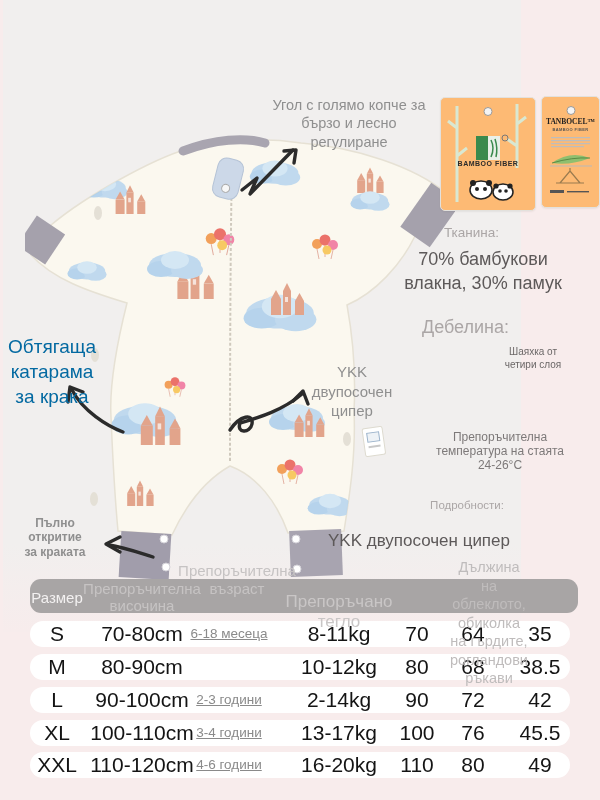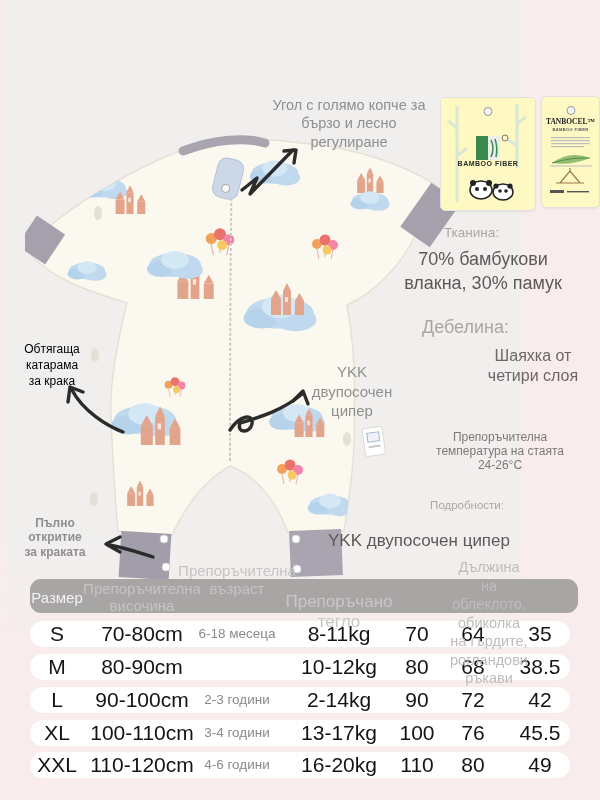--- a/index.html
+++ b/index.html
@@ -2,52 +2,52 @@
 <html><head>
 <meta charset="utf-8">
 <style>
   html,body{margin:0;padding:0;}
   body{width:600px;height:800px;background:#f8ecec;font-family:"Liberation Sans",sans-serif;position:relative;overflow:hidden;}
   .page{position:absolute;inset:0;width:524px;height:800px;}
   .panel{position:absolute;left:3px;right:3px;top:0;height:632px;
          background:linear-gradient(180deg,#f1efee 0%,#f1efee 86%,#f7ecec 100%);}
   .note{position:absolute;color:#8f8f8f;text-align:center;white-space:pre-line;}
   .top-note{left:244px;top:96px;width:210px;font-size:14.5px;line-height:1.27;}
-  .buckle-note{left:0px;top:342px;width:104px;font-size:12px;line-height:1.32;color:#000000;}
+  .buckle-note{left:0px;top:334px;width:104px;font-size:19px;line-height:1.32;color:#0369a1;}
   .opening-note{left:15px;top:516px;width:80px;font-size:12px;line-height:1.2;font-weight:bold;}
   .zipper-note{left:287px;top:362px;width:130px;font-size:15px;line-height:1.3;}
   .spec-label{position:absolute;color:#aba6a6;text-align:center;white-space:nowrap;}
   .spec-value{position:absolute;color:#5d5959;text-align:center;white-space:pre-line;}
   .fabric-label{right:25px;top:225px;font-size:13.5px;}
   .fabric-value{left:378px;top:248px;width:210px;font-size:18px;line-height:1.32;}
   .thickness-label{right:15px;top:317px;font-size:18px;}
-  .thickness-value{left:468px;top:346px;width:130px;font-size:16px;line-height:1.28;color:#6b6767;}
+  .thickness-value{left:468px;top:346px;width:130px;font-size:10px;line-height:1.28;color:#6b6767;}
   .temp-note{left:415px;top:430px;width:170px;font-size:12px;line-height:1.18;color:#7d7979;text-align:center;position:absolute;white-space:pre-line;}
   .details-label{right:20px;top:499px;font-size:11.5px;}
   .details-value{right:14px;top:531px;font-size:17px;text-align:right;white-space:nowrap;width:auto;}
   
-  .tag{position:absolute;background:#fef9c3;border:1px solid #e3e1dd;border-radius:5px;box-shadow:0 1px 2px rgba(0,0,0,.06);}
+  .tag{position:absolute;background:#fdba74;border:1px solid #e3e1dd;border-radius:5px;box-shadow:0 1px 2px rgba(0,0,0,.06);}
   .tag1{left:440px;top:97px;width:94px;height:112px;}
   .tag2{left:541px;top:96px;width:57px;height:110px;}
   .hole{position:absolute;left:50%;top:9px;transform:translateX(-50%);width:7px;height:7px;border:1.5px solid #9a9a9a;border-radius:50%;background:#f4f4f4;}
   .tag1-brand{position:absolute;left:0;right:0;top:62px;text-align:center;font-size:7px;font-weight:bold;letter-spacing:.5px;color:#2b2b2b;}
   .tag2-brand{position:absolute;left:0;right:0;top:20px;text-align:center;font-size:7.5px;font-weight:bold;color:#222;font-family:"Liberation Serif",serif;}
   .tag2-sub{position:absolute;left:0;right:0;top:30px;text-align:center;font-size:4px;font-weight:bold;letter-spacing:.4px;color:#555;}
   
   .hbar{position:absolute;left:30px;top:579px;width:548px;height:34px;background:#a8a5a5;border-radius:11px;z-index:1;}
   .hcell{position:absolute;transform:translateX(-50%);text-align:center;white-space:pre-line;color:#c6c3c3;z-index:3;}
   .h-size{left:57px;top:589px;font-size:15px;color:#f3f1f1;}
   .h-height{left:142px;top:580px;font-size:15px;line-height:17px;}
   .h-age{left:237px;top:562px;font-size:15px;line-height:17.5px;}
   .h-weight{left:339px;top:592px;font-size:17px;line-height:19.5px;color:#c9c6c6;}
   .h-dims{left:489px;top:558px;font-size:14.5px;line-height:18.5px;color:#bfbcbc;}
   .row{position:absolute;left:30px;width:540px;height:26px;background:#ffffff;border-radius:13px;z-index:2;}
   .row span{position:absolute;transform:translateX(-50%);line-height:26px;font-size:21px;color:#141414;white-space:nowrap;z-index:4;}
   .row .age{font-size:13.5px;color:#8a8a8a;}
-  .c-size{left:27px;} .c-height{left:112px;} .c-age{left:207px;} .c-weight{left:309px;}
+  .c-size{left:27px;} .c-height{left:112px;} .c-age{left:199px;text-decoration:underline;} .c-weight{left:309px;}
   .c-len{left:387px;} .c-chest{left:443px;} .c-slv{left:510px;}
 </style>
 </head>
 <body>
 
 <div class="page">
   <div class="panel"></div>
 
   <svg style="position:absolute;left:25px;top:133px;z-index:0;" width="430" height="450" viewBox="0 0 430 450">
     <defs>

